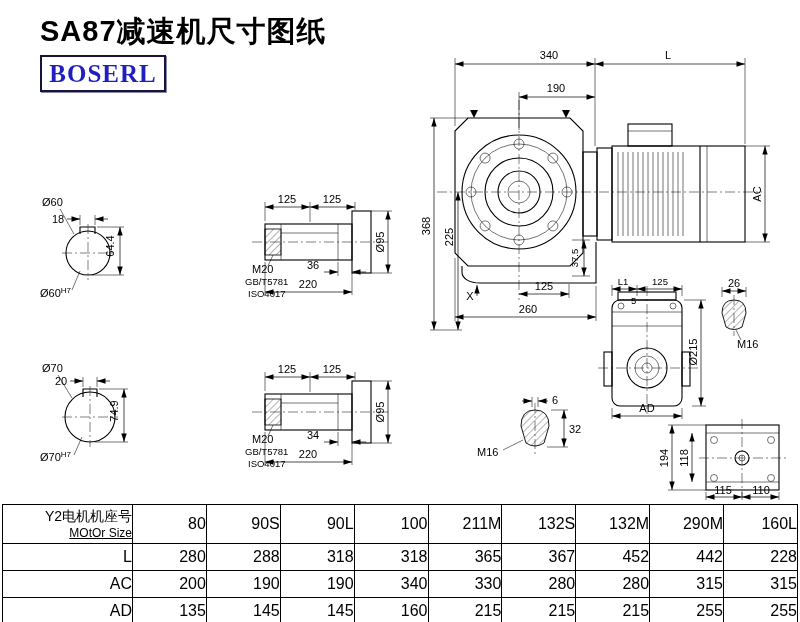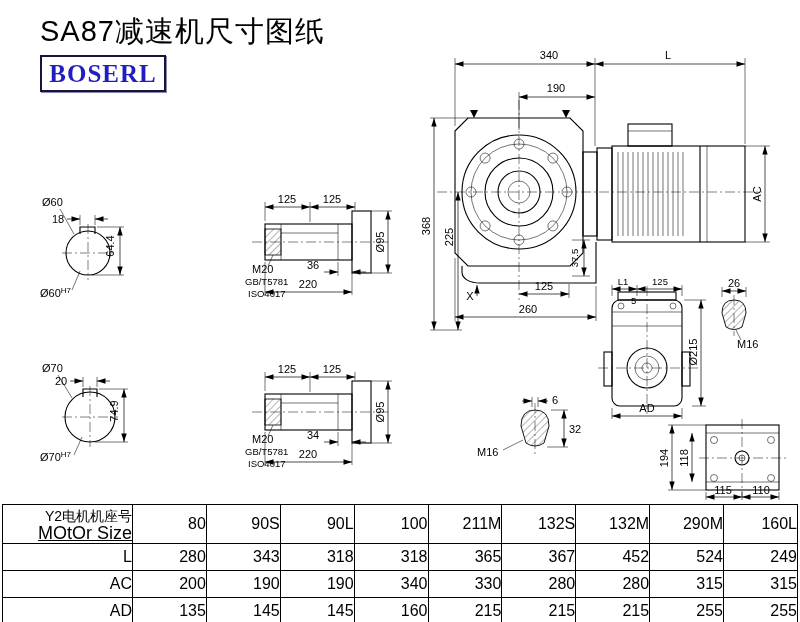--- a/index.html
+++ b/index.html
@@ -1,38 +1,38 @@
 <!DOCTYPE html>
 <html><head>
 <meta charset="utf-8">
 <style>
   html,body{margin:0;padding:0;background:#fff;}
   #page{position:relative;width:800px;height:622px;background:#fff;overflow:hidden;
         font-family:"Liberation Sans",sans-serif;color:#000;}
-  #title{position:absolute;left:40px;top:12px;font-size:29px;font-weight:normal;
+  #title{position:absolute;left:40px;top:12px;font-size:29px;font-weight:bold;
          letter-spacing:1px;font-family:"Liberation Sans",sans-serif;}
   #logo{position:absolute;left:40px;top:55px;width:122px;height:33px;
         border:2px solid #14143c;display:flex;align-items:center;justify-content:center;
         box-shadow:1px 1px 0 #8888aa;}
   #logo span{font-family:"Liberation Serif",serif;font-weight:bold;font-size:25px;
         color:#1f1fbf;letter-spacing:1px;}
   svg{position:absolute;left:0;top:0;}
   svg text{font-family:"Liberation Sans",sans-serif;font-size:11px;fill:#000;}
   .s{font-size:9.5px;}
   .xs{font-size:8px;}
   .o{fill:none;stroke:#000;stroke-width:1.1;}
   .t{fill:none;stroke:#000;stroke-width:.55;}
   .d{fill:none;stroke:#000;stroke-width:.7;}
   .c{fill:none;stroke:#000;stroke-width:.5;stroke-dasharray:10 3 2 3;}
   .dim-table{position:absolute;left:2px;top:504px;width:796px;border-collapse:collapse;
         table-layout:fixed;}
   .dim-table td{border:1px solid #000;text-align:right;font-size:16px;padding:0;height:26px;}
   .dim-table tr.hdr td{height:38px;}
   .dim-table .h1{font-size:14px;line-height:17px;}
-  .dim-table .h2{font-size:18px;line-height:16px;text-decoration:underline;}
+  .dim-table .h2{font-size:12px;line-height:16px;text-decoration:underline;}
   .dim-table col.c0{width:130px;}
 </style>
 </head>
 <body>
 
 <div id="page">
 
   <div id="title">SA87减速机尺寸图纸</div>
   <div id="logo">
     <span>BOSERL</span>
@@ -327,28 +327,28 @@
         <td>100</td>
         <td>211M</td>
         <td>132S</td>
         <td>132M</td>
         <td>290M</td>
         <td>160L</td>
       </tr>
       <tr>
         <td>L</td>
         <td>280</td>
-        <td>343</td>
+        <td>288</td>
         <td>318</td>
         <td>318</td>
         <td>365</td>
         <td>367</td>
         <td>452</td>
-        <td>524</td>
-        <td>249</td>
+        <td>442</td>
+        <td>228</td>
       </tr>
       <tr>
         <td>AC</td>
         <td>200</td>
         <td>190</td>
         <td>190</td>
         <td>340</td>
         <td>330</td>
         <td>280</td>
         <td>280</td>

